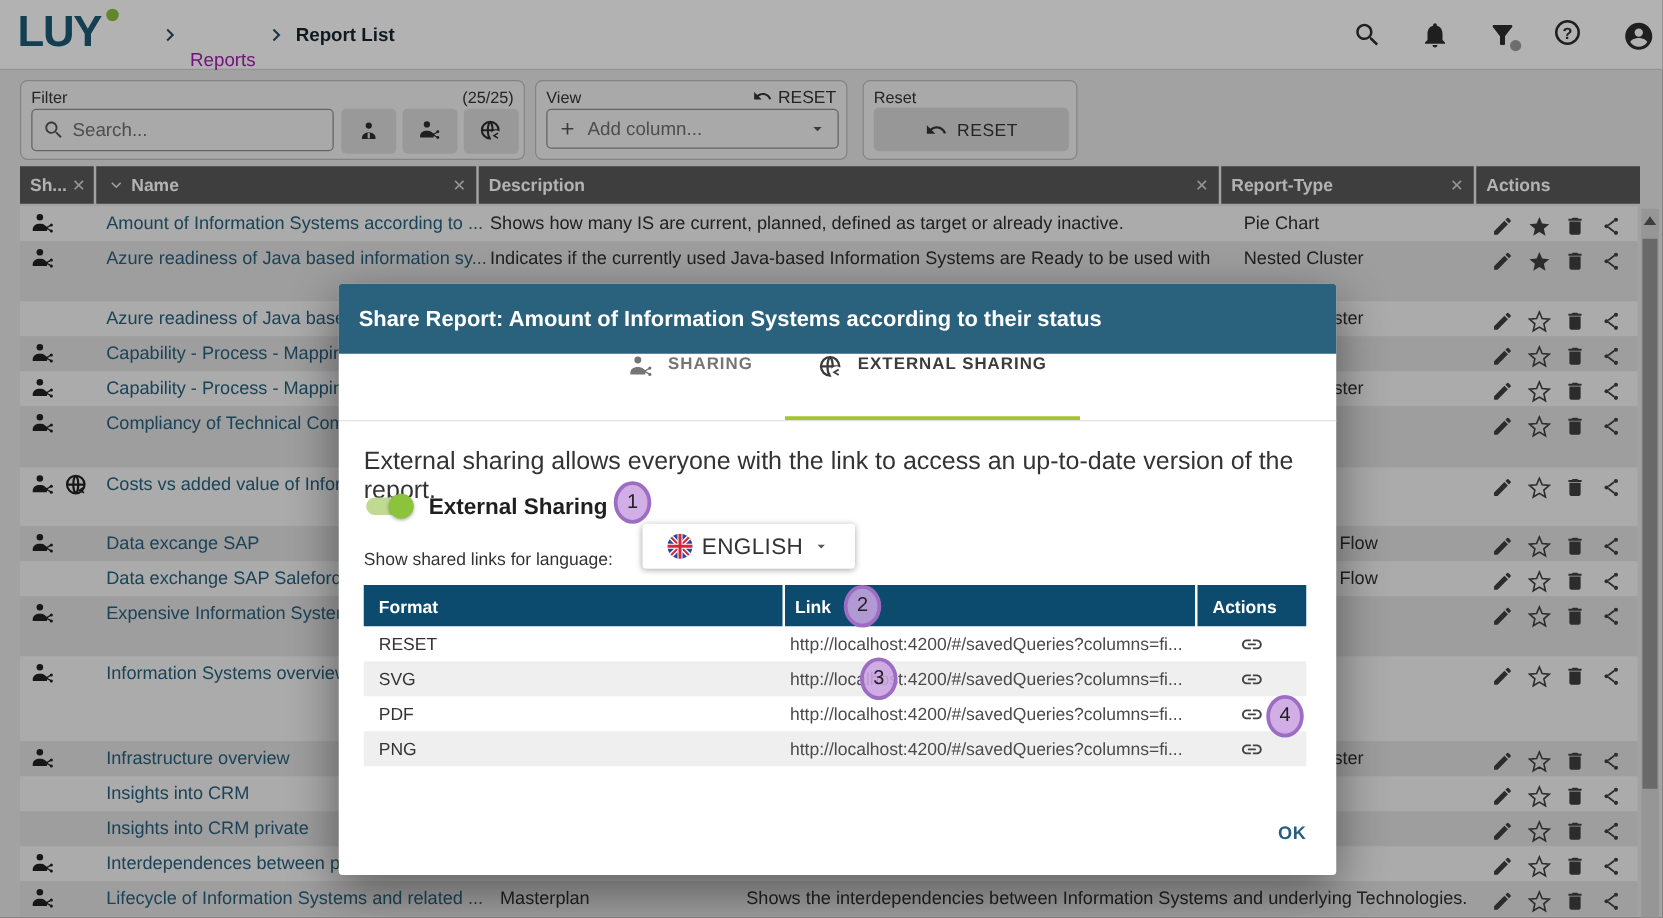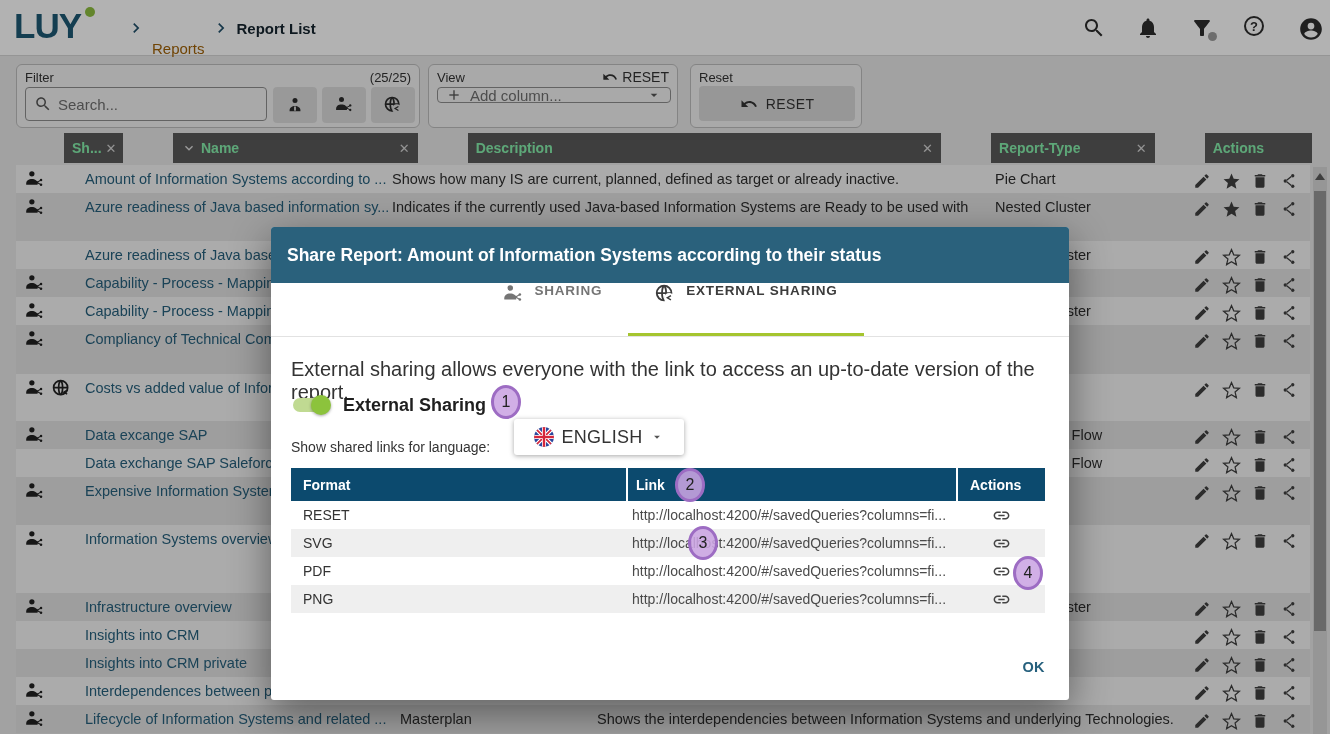--- a/index.html
+++ b/index.html
@@ -10,48 +10,48 @@
   }
   .svgic { display:inline-block; vertical-align:middle; }
   .svgic svg { display:block; }
 
   
   .topbar { position:absolute; left:0; top:0; width:1330px; height:56px; background:#ffffff; border-bottom:1px solid #d6d6d6; }
   .logo { position:absolute; left:14px; top:6px; font-size:35px; font-weight:bold; color:#1e5a75; letter-spacing:-1px; }
   .logo-dot { position:absolute; left:85px; top:7px; width:10px; height:10px; border-radius:50%; background:#8fbf3f; }
   .crumbs { position:absolute; left:126px; top:0; height:56px; display:flex; align-items:center; gap:6px; font-size:15px; }
   .crumb-sep { color:#21506b; }
-  .crumb-link { color:#a16207;margin-top:40px; }
+  .crumb-link { color:#a21caf;margin-top:40px; }
   .crumb-current { color:#15242e; font-weight:bold; }
   .top-icons { position:absolute; right:8px; top:0; height:56px; display:flex; align-items:center; gap:30px; color:#2d2d2d; }
   .top-icons .tib { position:relative; width:24px; height:24px; cursor:pointer; }
   .funnel-dot { position:absolute; right:-3px; bottom:-1px; width:9px; height:9px; border-radius:50%; background:#9e9e9e; }
   .help-circle { width:20px; height:20px; border:2px solid #2d2d2d; border-radius:50%; display:flex; align-items:center; justify-content:center; font-size:13px; font-weight:bold; }
   .help-circle::after { content:"?"; }
 
   
   .card { position:absolute; top:64px; height:64px; background:#f3f3f3; border:1px solid #bdbdbd; border-radius:6px; }
   .card-filter { left:16px; width:404px; }
   .card-view   { left:428px; width:250px; }
   .card-reset  { left:690px; width:172px; }
   .card-label { position:absolute; left:8px; top:5px; font-size:13px; color:#333; }
   .filter-count { position:absolute; right:8px; top:5px; font-size:13px; color:#333; }
   .search-box { position:absolute; left:8px; top:22px; width:242px; height:34px; border:1px solid #8f8f8f; border-radius:4px; display:flex; align-items:center; padding:0 8px; gap:6px; color:#555; }
   .search-box input { border:none; outline:none; background:transparent; font-size:15px; width:180px; color:#333; font-family:"Liberation Sans",sans-serif; }
   .search-box input::placeholder { color:#6f6f6f; }
   .fbtn { position:absolute; top:22px; width:44px; height:36px; background:#dcdcdc; border:none; border-radius:4px; display:flex; align-items:center; justify-content:center; color:#2d2d2d; cursor:pointer; }
   .fbtn1 { left:256px; } .fbtn2 { left:305px; } .fbtn3 { left:354px; }
   .view-reset { position:absolute; right:8px; top:4px; display:flex; align-items:center; gap:4px; font-size:14px; color:#333; cursor:pointer; font-weight:500; }
-  .select-box { position:absolute; left:8px; top:22px; width:234px; height:16px; border:1px solid #8f8f8f; border-radius:4px; display:flex; align-items:center; padding:0 8px; gap:8px; color:#6f6f6f; font-size:15px; cursor:pointer; }
+  .select-box { position:absolute; left:8px; top:22px; width:234px; height:32px; border:1px solid #8f8f8f; border-radius:4px; display:flex; align-items:center; padding:0 8px; gap:8px; color:#6f6f6f; font-size:15px; cursor:pointer; }
   .select-caret { margin-left:auto; color:#555; }
   .reset-btn { position:absolute; left:8px; top:21px; width:156px; height:35px; background:#d9d9d9; border:none; border-radius:4px; display:flex; align-items:center; justify-content:center; gap:8px; font-size:14px; font-weight:500; color:#333; letter-spacing:0.4px; cursor:pointer; font-family:"Liberation Sans",sans-serif; }
 
   
   .thead { position:absolute; left:16px; top:133px; width:1296px; height:30px; display:flex; gap:2px; }
-  .th { background:#5a5a5a; color:#86efac; font-size:14px; font-weight:bold; display:flex; align-items:center; padding:0 8px; gap:4px;margin-left:48px; }
+  .th { background:#5a5a5a; color:#ffffff; font-size:14px; font-weight:bold; display:flex; align-items:center; padding:0 8px; gap:4px; }
   .th .x { margin-left:auto; color:#d4d4d4; font-size:13px; font-weight:normal; cursor:pointer; }
   .th .x::after { content:"\2715"; }
   .th-sh { width:59px; } .th-name { width:304px; } .th-desc { width:592px; } .th-type { width:202px;text-align:right; } .th-act { width:131px; }
   .sort-ic { color:#e0e0e0; }
 
   .rows { position:absolute; left:16px; top:165px; width:1294px; }
   .trow { display:flex; background:#f5f5f5; align-items:flex-start; }
   .trow.shade { background:#e2e2e2; }
   .cell { overflow:hidden; white-space:nowrap; font-size:14.5px; padding-top:6px; }
   .c-ico { width:69px; padding-left:8px; padding-top:4px; display:flex; gap:6px; color:#222; }

